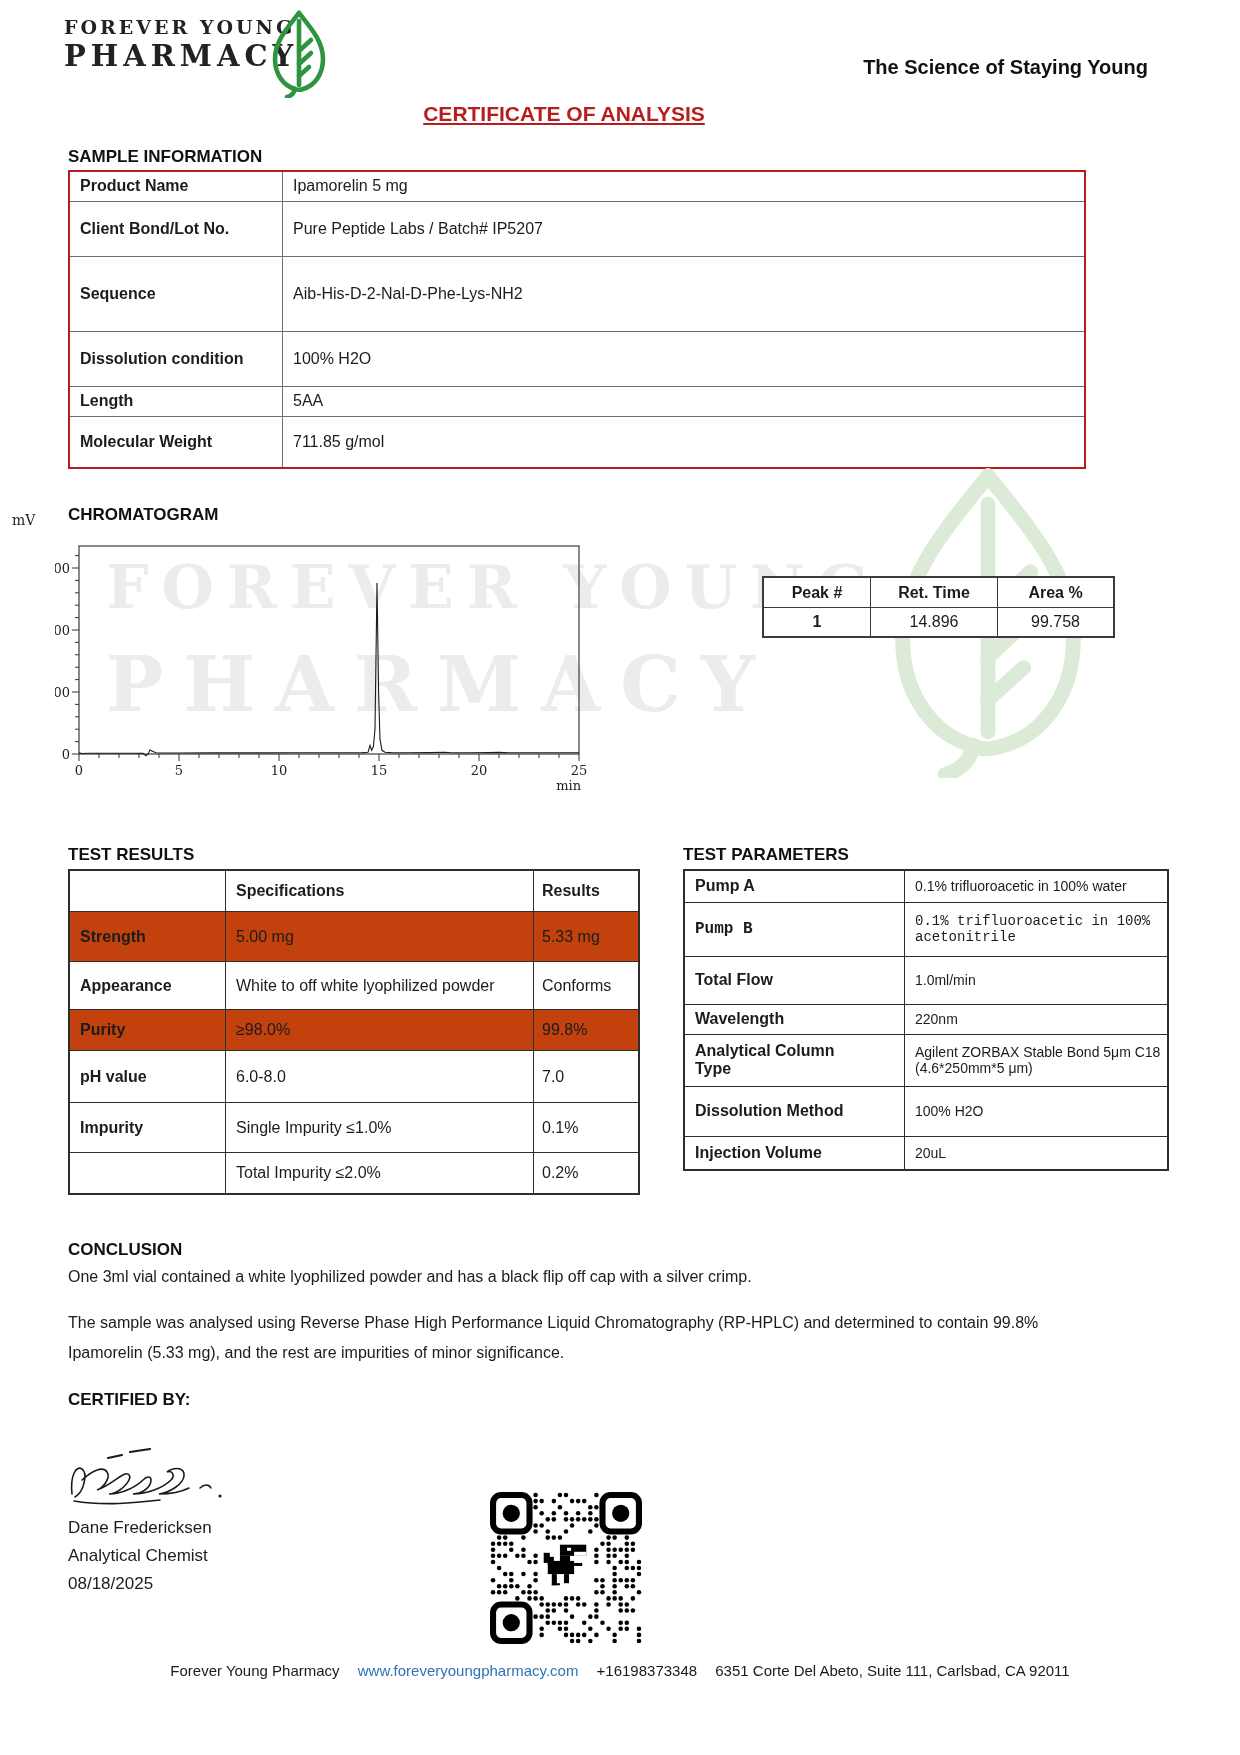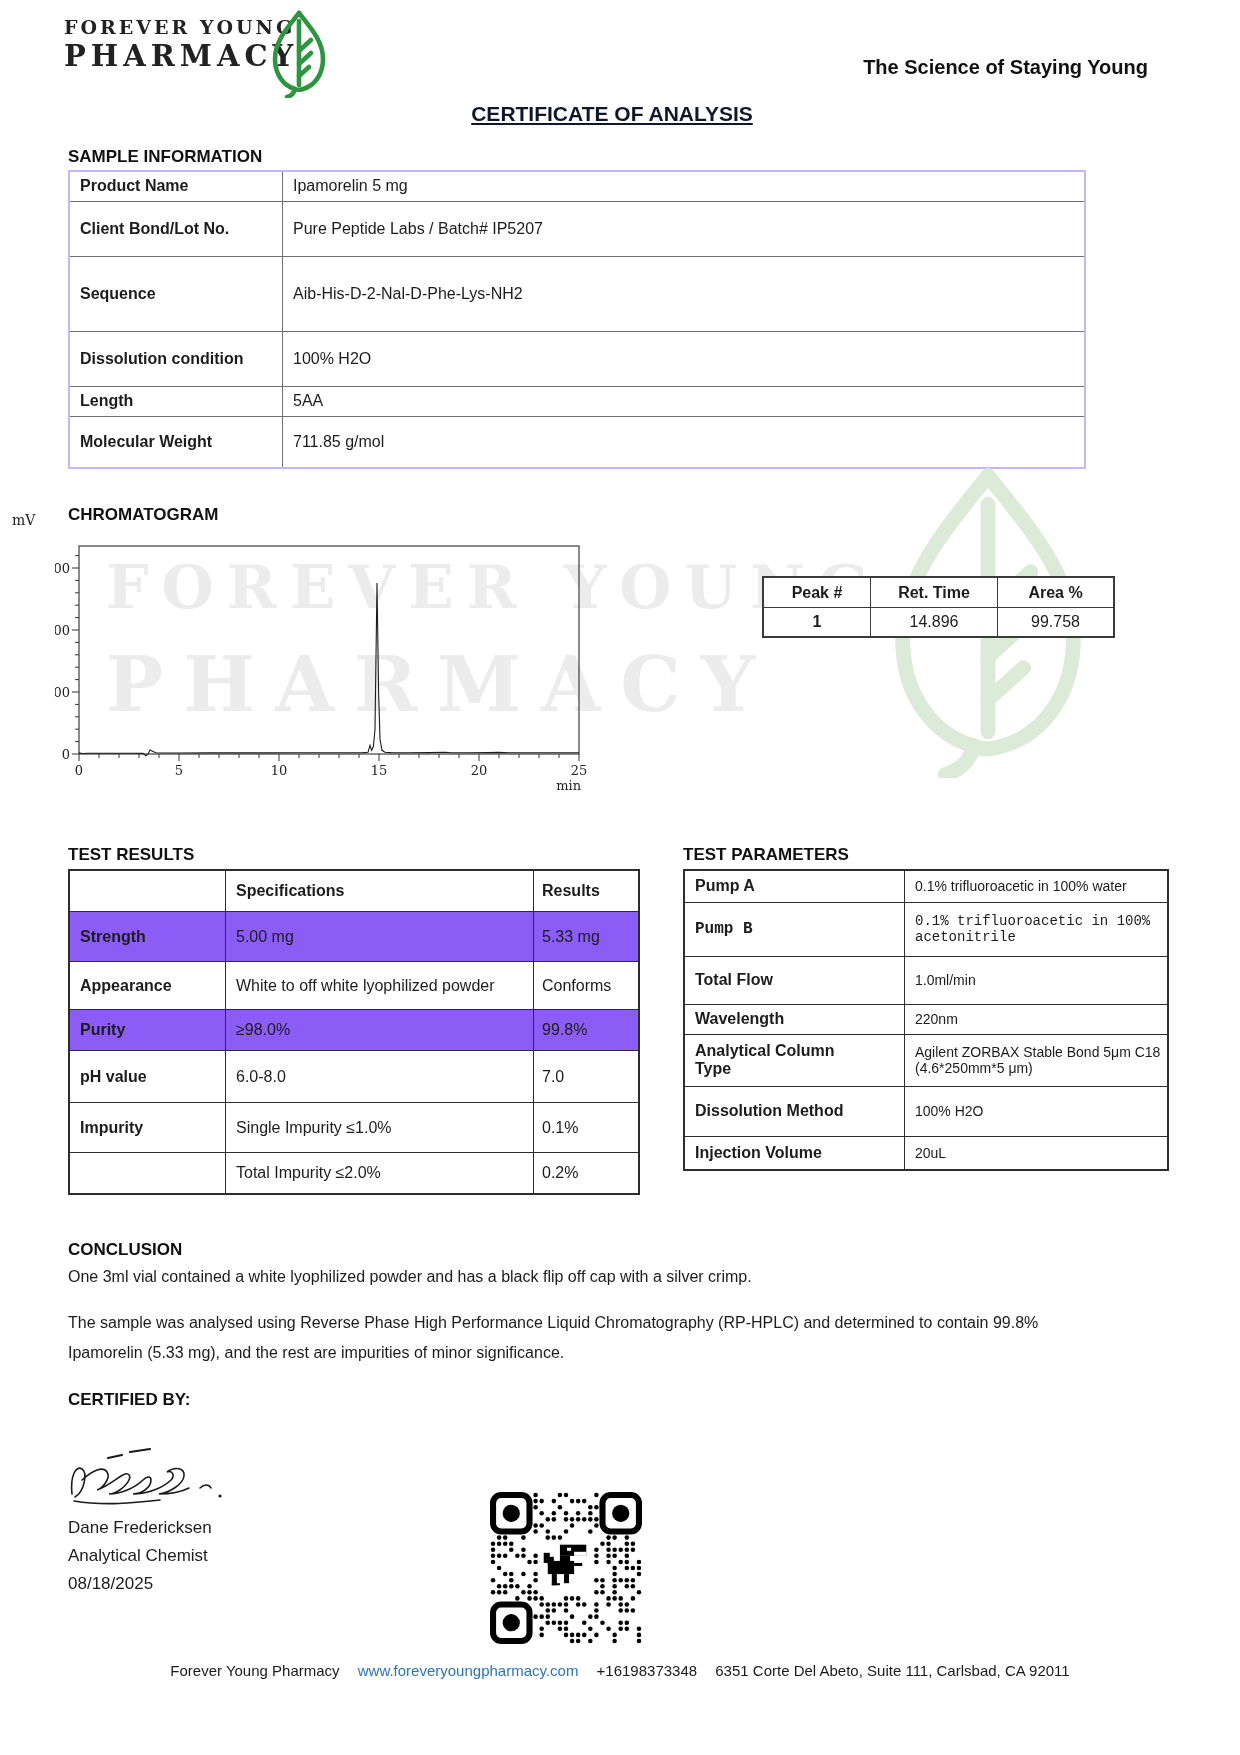--- a/index.html
+++ b/index.html
@@ -4,28 +4,28 @@
 <style>
   html,body{margin:0;padding:0;background:#fff;}
   .page{position:relative;width:1240px;height:1755px;background:#fff;overflow:hidden;
         font-family:"Liberation Sans",sans-serif;color:#1c1c1c;}
   .abs{position:absolute;}
 
   
   .logo-line1{font-family:"DejaVu Serif",serif;font-weight:bold;font-size:19px;letter-spacing:3px;color:#222;}
   .logo-line2{font-family:"DejaVu Serif",serif;font-weight:bold;font-size:29px;letter-spacing:5px;color:#222;margin-top:1px;}
   .tagline{font-size:20px;font-weight:bold;color:#111;}
-  .doc-title{width:1128px;text-align:center;font-size:21px;font-weight:bold;color:#0f172a;padding-left:48px;}
+  .doc-title{width:1128px;text-align:center;font-size:21px;font-weight:bold;color:#b91c1c;}
   .doc-title span{text-decoration:underline;}
 
   .sec-heading{font-size:17px;font-weight:bold;color:#111;}
 
   
   table{border-collapse:collapse;table-layout:fixed;}
-  .info-table{width:1018px;border:2px solid #c4b5fd;}
+  .info-table{width:1018px;border:2px solid #b91c1c;}
   .info-table td{border:1px solid #6f6f6f;font-size:16px;vertical-align:middle;padding:2px 10px;overflow:hidden;}
   .info-table td.lbl{width:170px;font-weight:bold;padding-right:32px;}
 
   
   .mv-label,.chart-text{font-family:"DejaVu Serif",serif;font-size:14px;color:#222;}
   .wm-text1{font-family:"DejaVu Serif",serif;font-weight:bold;font-size:60px;letter-spacing:13px;color:#ececec;white-space:nowrap;z-index:0;}
   .wm-text2{font-family:"DejaVu Serif",serif;font-weight:bold;font-size:76px;letter-spacing:20px;color:#ececec;white-space:nowrap;z-index:0;}
   .chart-wrap{z-index:2;}
   .leaf-wm{z-index:0;}
   .peak-table{width:341px;border:2px solid #3a3a3a;background:#fff;z-index:3;position:absolute;}
@@ -35,21 +35,21 @@
   .peak-table td:nth-child(2){width:124px;}
   .peak-table td:nth-child(3){width:113px;}
 
   
   .res-table{width:512px;border:2px solid #2d2d2d;}
   .res-table td{border:1px solid #2d2d2d;font-size:16px;vertical-align:middle;padding:11px 10px;overflow:hidden;}
   .res-table td.lbl{width:135px;font-weight:bold;}
   .res-table td.spec{width:285px;padding-right:12px;}
   .res-table td.resv{width:92px;padding:2px 4px 2px 8px;}
   .res-table tr.hrow td{font-weight:bold;}
-  .hl{background:#8b5cf6;}
+  .hl{background:#c2410c;}
 
   .par-table{width:425px;border:2px solid #2d2d2d;}
   .par-table td{border:1px solid #2d2d2d;vertical-align:middle;padding:2px 10px;overflow:hidden;}
   .par-table td.lbl{width:177px;font-weight:bold;font-size:16px;padding-right:32px;}
   .par-table td.val{width:248px;font-size:14px;padding:2px 4px 2px 10px;}
 
   
   .body-text{font-size:16px;line-height:30px;color:#1c1c1c;}
   .name-block{font-size:17px;line-height:28px;color:#1c1c1c;}
 

